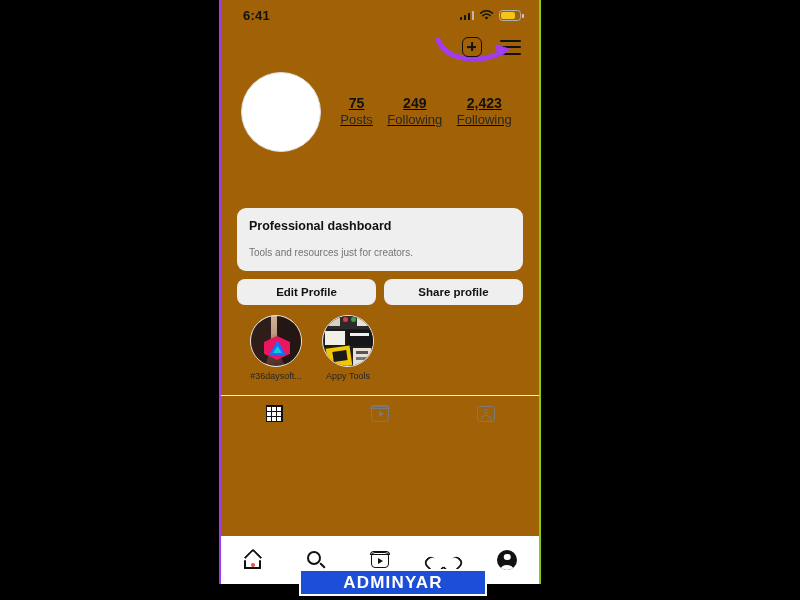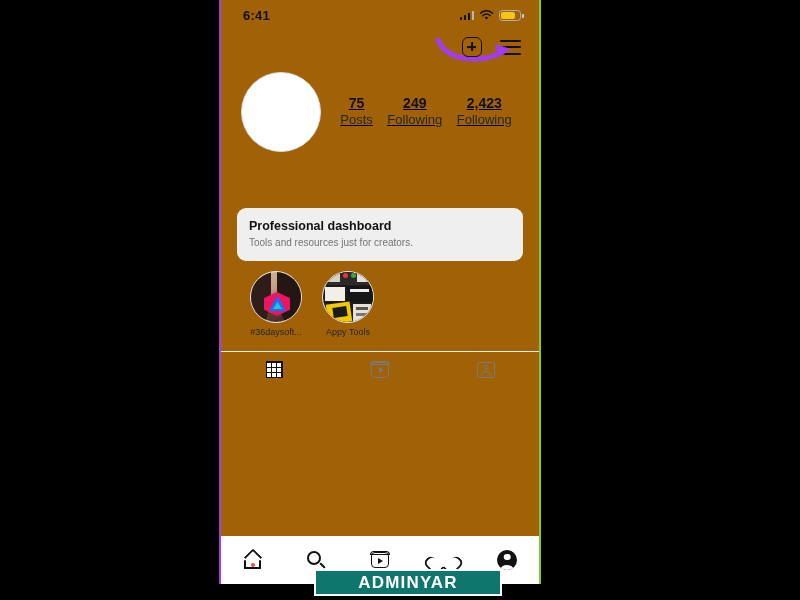--- a/index.html
+++ b/index.html
@@ -127,21 +127,21 @@
   .bio-gap { height: 56px; }
 
   
   .pro-card {
     margin: 0 16px;
     background: #efefef;
     border-radius: 9px;
     padding: 10px 12px 11px 12px;
   }
   .pro-title { font-size: 12.5px; font-weight: bold; color: #111; line-height: 1.35; }
-  .pro-sub { font-size: 10px; color: #737373; line-height: 1.4; margin-top: 1px; }
+  .pro-sub { font-size: 10px; color: #737373; line-height: 1.4; margin-top: 11px; }
 
   
   .actions {
     display: flex;
     gap: 8px;
     margin: 8px 16px 0 16px;
   }
   .act-btn {
     flex: 1;
     background: #efefef;
@@ -301,23 +301,23 @@
   .ic-heart::before { left: 0.6px; transform: rotate(-45deg); transform-origin: 50% 100%; border-right: none; }
   .ic-heart::after  { right: 0.6px; transform: rotate(45deg); transform-origin: 50% 100%; border-left: none; }
 
   .ic-person { width: 20px; height: 20px; border-radius: 50%; background: #111; position: relative; overflow: hidden; }
   .ic-person .h { position: absolute; left: 50%; top: 3.5px; transform: translateX(-50%); width: 6.5px; height: 6.5px; border-radius: 50%; background: #fff; }
   .ic-person .b { position: absolute; left: 50%; bottom: -3.5px; transform: translateX(-50%); width: 13px; height: 9px; border-radius: 50%; background: #fff; }
 
   
   .watermark {
     position: absolute;
-    left: 314px; top: 569px;
+    left: 299px; top: 569px;
     width: 188px; height: 27px;
-    background: #0f766e;
+    background: #1d4ed8;
     border: 2.5px solid #ffffff;
     display: flex; align-items: center; justify-content: center;
     z-index: 40;
   }
   .watermark span {
     color: #fff;
     font-size: 17px;
     font-weight: bold;
     letter-spacing: 1.2px;
   }
@@ -380,20 +380,24 @@
       </div>
     </div>
 
     <div class="bio-gap"></div>
 
     <div class="pro-card">
       <div class="pro-title">Professional dashboard</div>
       <div class="pro-sub">Tools and resources just for creators.</div>
     </div>
 
+    <div class="actions">
+      <div class="act-btn">Edit Profile</div>
+      <div class="act-btn">Share profile</div>
+    </div>
 
     <div class="highlights">
 
       <div class="hl">
         <div class="hl-ring">
           <div class="thumb1">
             <div class="hair-l"></div>
               <div class="hair-r"></div>
             <div class="badge"></div>
               <div class="badge2"></div>

